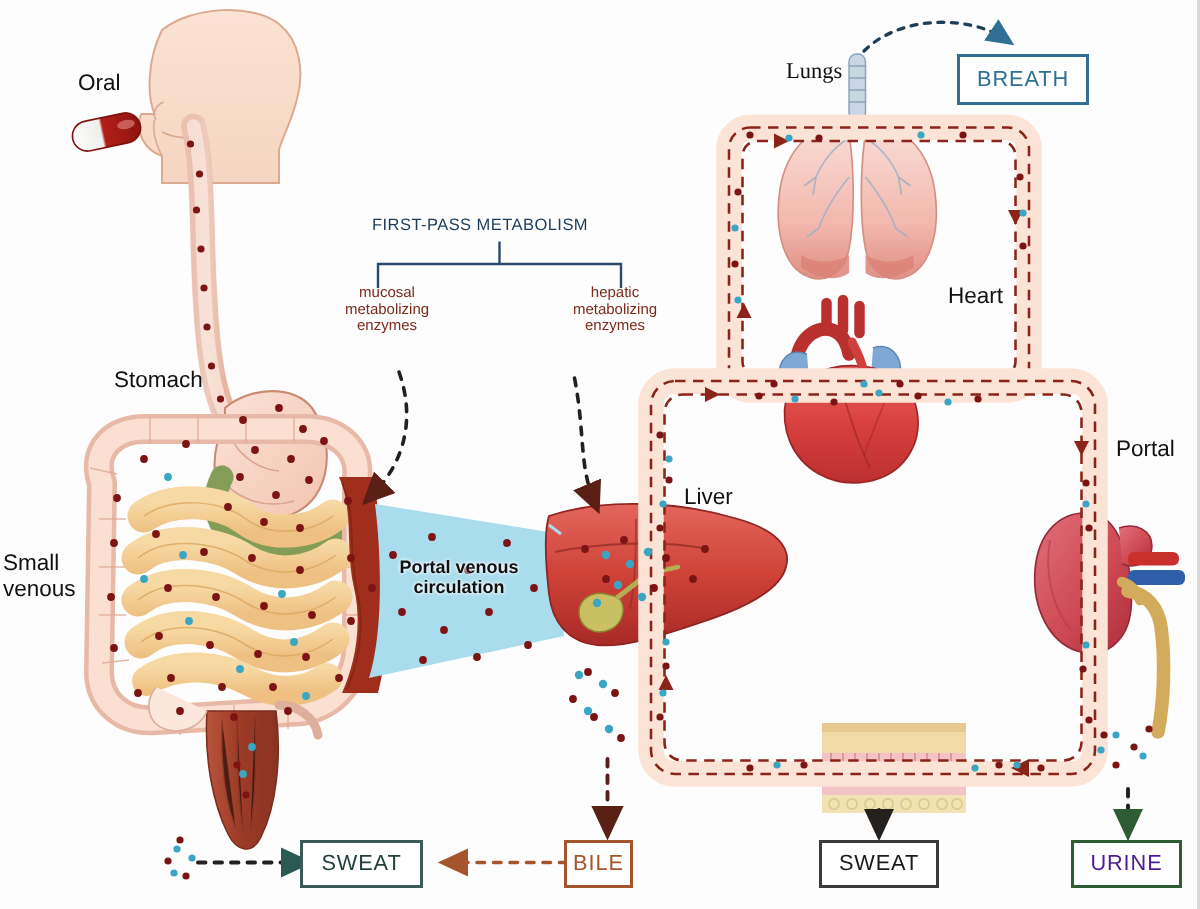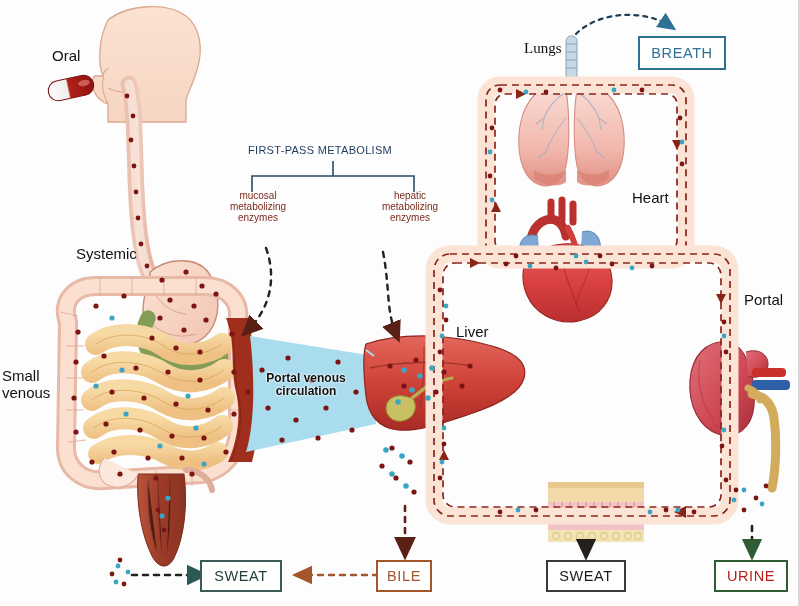--- a/index.html
+++ b/index.html
@@ -497,21 +497,21 @@
   <div class="lbl brown-lbl" style="left:212px;top:190px;width:92px;">mucosal
 metabolizing
 enzymes</div>
 
   <div class="lbl brown-lbl" style="left:348px;top:190px;width:92px;margin-left:16px;">hepatic
 metabolizing
 enzymes</div>
 
   <div class="lbl organ-lbl" style="left:52px;top:48px;">Oral</div>
 
-  <div class="lbl organ-lbl" style="left:76px;top:246px;">Systemic</div>
+  <div class="lbl organ-lbl" style="left:76px;top:246px;">Stomach</div>
 
   <div class="lbl organ-lbl" style="left:2px;top:368px;">Small
 venous</div>
 
   <div class="lbl organ-lbl" style="left:456px;top:324px;">Liver</div>
 
   <div class="lbl organ-lbl" style="left:524px;top:40px;font-family:Liberation Serif, serif;">Lungs</div>
 
   <div class="lbl organ-lbl" style="left:632px;top:190px;">Heart</div>
 
@@ -519,32 +519,32 @@
 
   <div class="lbl portal-lbl" style="left:236px;top:372px;width:140px;">Portal venous
 circulation</div>
 
 
   <div class="outbox" style="left:200px;top:560px;width:82px;height:32px;
        border:2px solid #3c5b58;color:#24403d;">
     <span>SWEAT</span>
   </div>
 
-  <div class="outbox" style="left:376px;top:560px;width:56px;height:32px;
+  <div class="outbox" style="left:376px;top:560px;width:46px;height:32px;
        border:2px solid #a4552c;color:#a4552c;">
     <span>BILE</span>
   </div>
 
   <div class="outbox" style="left:546px;top:560px;width:80px;height:32px;
        border:2px solid #3a3a3a;color:#1a1a1a;">
     <span>SWEAT</span>
   </div>
 
   <div class="outbox" style="left:714px;top:560px;width:74px;height:32px;
-       border:2px solid #2f5d33;color:#b91c1c;">
+       border:2px solid #2f5d33;color:#4c1d95;">
     <span>URINE</span>
   </div>
 
   <div class="outbox" style="left:638px;top:36px;width:88px;height:34px;
        border:2px solid #2f7094;color:#2f7094;">
     <span>BREATH</span>
   </div>
 
 </div>
 

